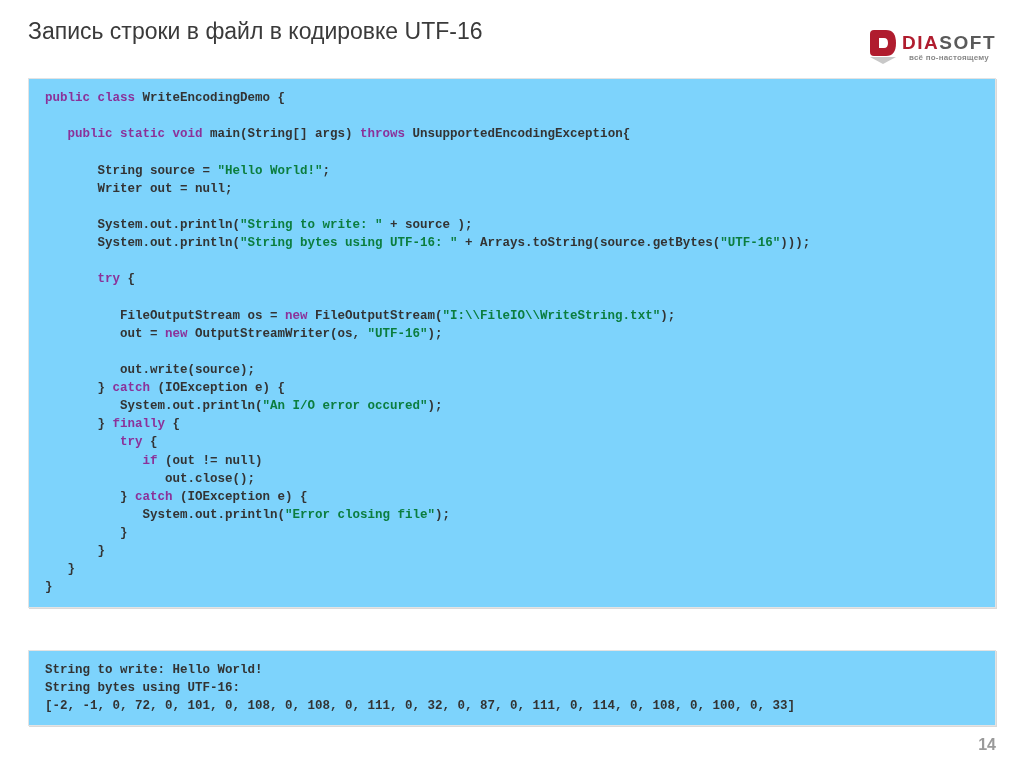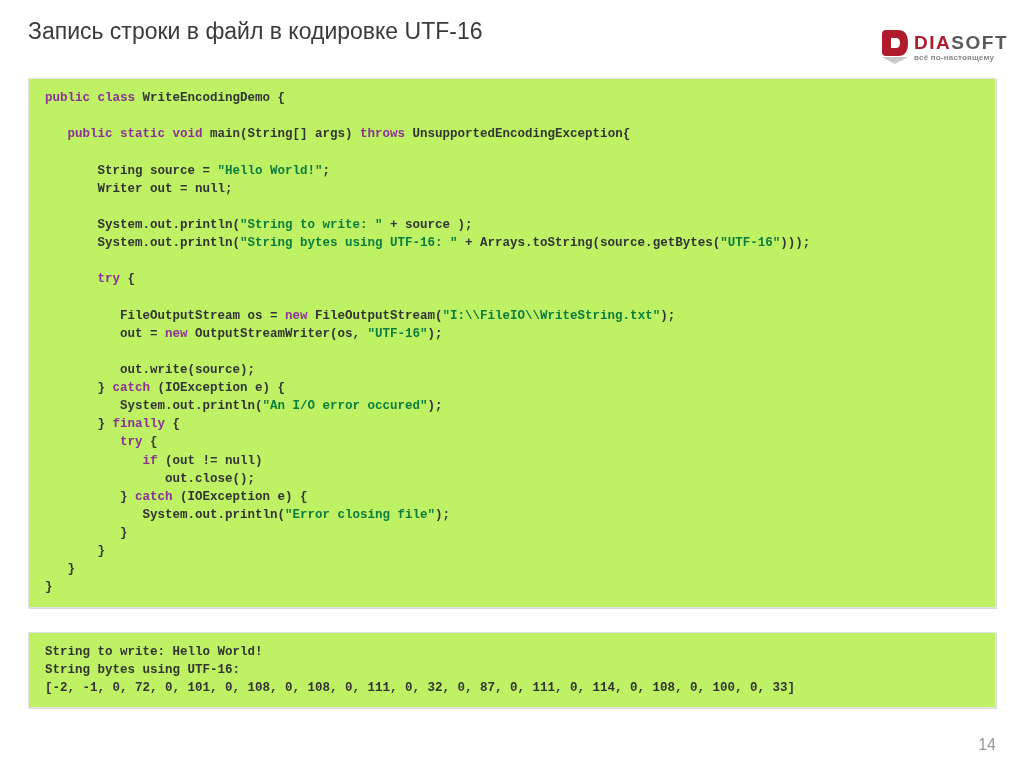--- a/index.html
+++ b/index.html
@@ -8,21 +8,22 @@
     height: 768px;
     font-family: Arial, Helvetica, sans-serif;
     background: #ffffff;
     position: relative;
     overflow: hidden;
   }
   .header {
     display: flex;
     justify-content: space-between;
     align-items: flex-start;
-    padding: 18px 16px 10px 28px;
+    padding: 18px 28px 10px 28px;
+    text-align: center;
   }
   .title {
     font-size: 23px;
     color: #3a3a3a;
     font-weight: 400;
   }
   .logo {
     display: flex;
     align-items: center;
     gap: 6px;
@@ -42,45 +43,45 @@
   .logo-main .dia { color: #b01c2e; }
   .logo-sub {
     font-size: 8px;
     color: #888;
     margin-top: 2px;
     letter-spacing: 0.2px;
     font-weight: bold;
   }
   .code-block, .output-block {
     margin: 0 28px;
-    background: #bef264;
+    background: #7dd3fc;
     border: 1px solid #e3e3e3;
     box-shadow: 1px 1px 0 0 #d9d9d9;
     padding: 10px 16px;
   }
   .code-block { margin-top: 4px; }
-  .output-block { margin-top: 24px; }
+  .output-block { margin-top: 42px; }
   pre {
     font-family: "Courier New", Courier, monospace;
     font-size: 12.5px;
     line-height: 1.45;
     color: #333;
     white-space: pre;
   }
   .kw { color: #8b3199; font-weight: bold; }
   .cls { color: #333; font-weight: bold; }
   .str { color: #0b7d3e; font-weight: bold; }
   .pln { font-weight: bold; color: #333; }
   .page-num {
     position: absolute;
     bottom: 14px;
     right: 28px;
     color: #9a9a9a;
     font-size: 16px;
-    font-weight: normal;
+    font-weight: bold;
     margin-top: 28px;
   }
 </style>
 </head>
 <body>
 
 <div class="header">
   <div class="title">Запись строки в файл в кодировке UTF-16</div>
   <div class="logo">
     <svg width="28" height="34" viewBox="0 0 28 34">

